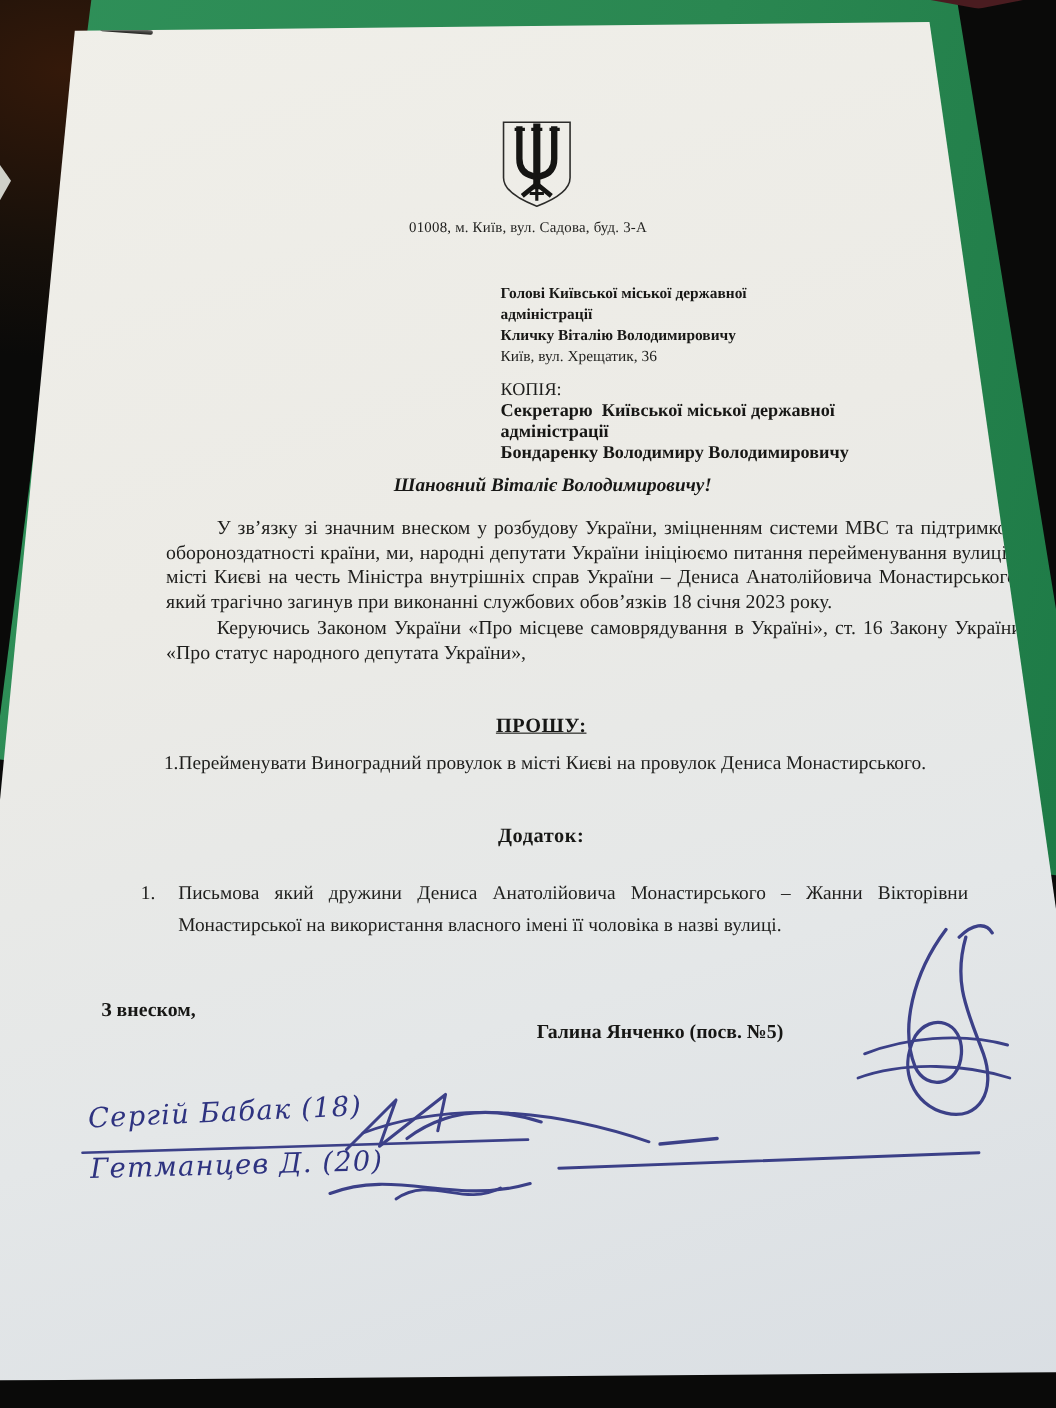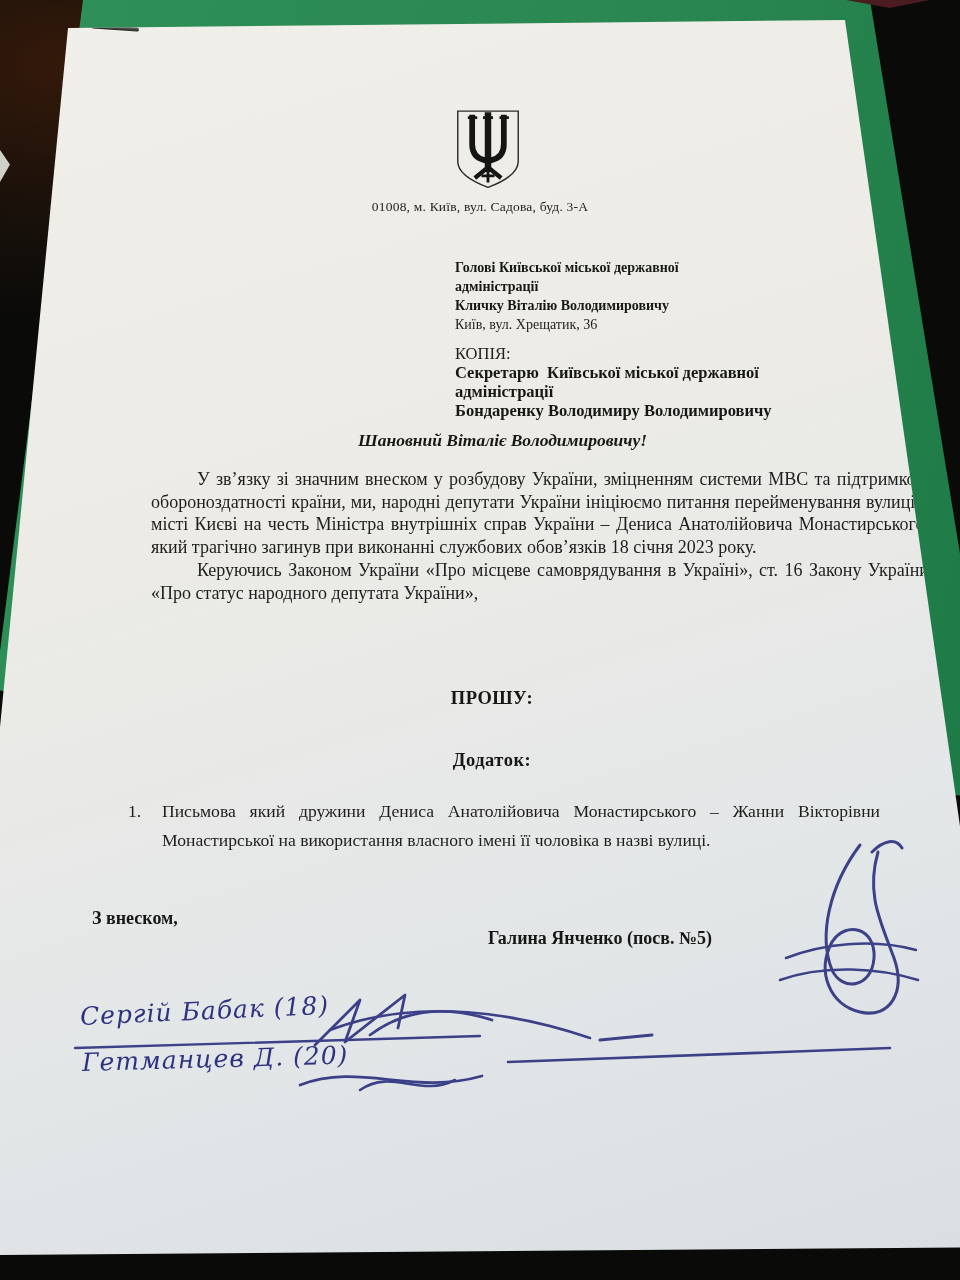--- a/index.html
+++ b/index.html
@@ -25,21 +25,21 @@
   .lh-title{font-size:23px;letter-spacing:1px;}
   .lh-addr{font-size:13.5px;margin-top:9px;letter-spacing:.2px;}
   .emblem{left:452px;top:108px;width:72px;height:84px;}
   .addr-block{left:455px;top:258px;width:420px;font-size:14px;line-height:19px;}
   .copy-block{left:455px;top:344px;width:420px;font-size:16.5px;line-height:19px;}
   .ws{white-space:pre-wrap;}
   .salutation{left:330px;top:430px;font-size:17.5px;font-weight:bold;font-style:italic;color:#171715;margin-left:28px;}
   .body-text{left:103px;top:468px;width:778px;font-size:18px;line-height:22.7px;text-align:justify;margin-left:48px;}
   .body-text p{margin:0;text-indent:46px;}
   .center-head{left:103px;width:778px;text-align:center;font-size:18.5px;letter-spacing:.5px;}
-  .req-head{top:688px;}
+  .req-head{top:650px;text-decoration:underline;}
   .req-item{left:103px;top:682px;width:778px;font-size:17.6px;line-height:22.7px;text-align:justify;}
   .req-item p{margin:0;text-indent:46px;}
   .att-head{top:750px;}
   .att-item{left:128px;top:797px;width:752px;display:flex;font-size:17.6px;line-height:28.5px;}
   .att-num{width:34px;flex:none;}
   .att-text{flex:1;text-align:justify;}
   .closing{left:92px;top:903px;font-size:18px;line-height:30px;}
   .signer{left:488px;top:928px;font-size:18px;}
   .hand{color:#2e3380;font-style:italic;font-size:25px;
         font-family:"DejaVu Serif","Liberation Serif",serif;
@@ -92,20 +92,23 @@
     </div>
 
     <div class="abs salutation">Шановний Віталіє Володимировичу!</div>
 
     <div class="abs body-text ink">
       <p>У зв’язку зі значним внеском у розбудову України, зміцненням системи МВС та підтримкою обороноздатності країни, ми, народні депутати України ініціюємо питання перейменування вулиці в місті Києві на честь Міністра внутрішніх справ України – Дениса Анатолійовича Монастирського, який трагічно загинув при виконанні службових обов’язків 18 січня 2023 року.</p>
       <p>Керуючись Законом України «Про місцеве самоврядування в Україні», ст. 16 Закону України «Про статус народного депутата України»,</p>
     </div>
 
     <div class="abs center-head req-head b">ПРОШУ:</div>
+    <div class="abs req-item ink">
+      <p>1.Перейменувати Виноградний провулок в місті Києві на провулок Дениса Монастирського.</p>
+    </div>
 
     <div class="abs center-head att-head b">Додаток:</div>
     <div class="abs att-item ink">
       <span class="att-num">1.</span>
       <span class="att-text">Письмова який дружини Дениса Анатолійовича Монастирського – Жанни Вікторівни Монастирської на використання власного імені її чоловіка в назві вулиці.</span>
     </div>
 
     <div class="abs closing">
       <div class="b">З внеском,</div>
     </div>

